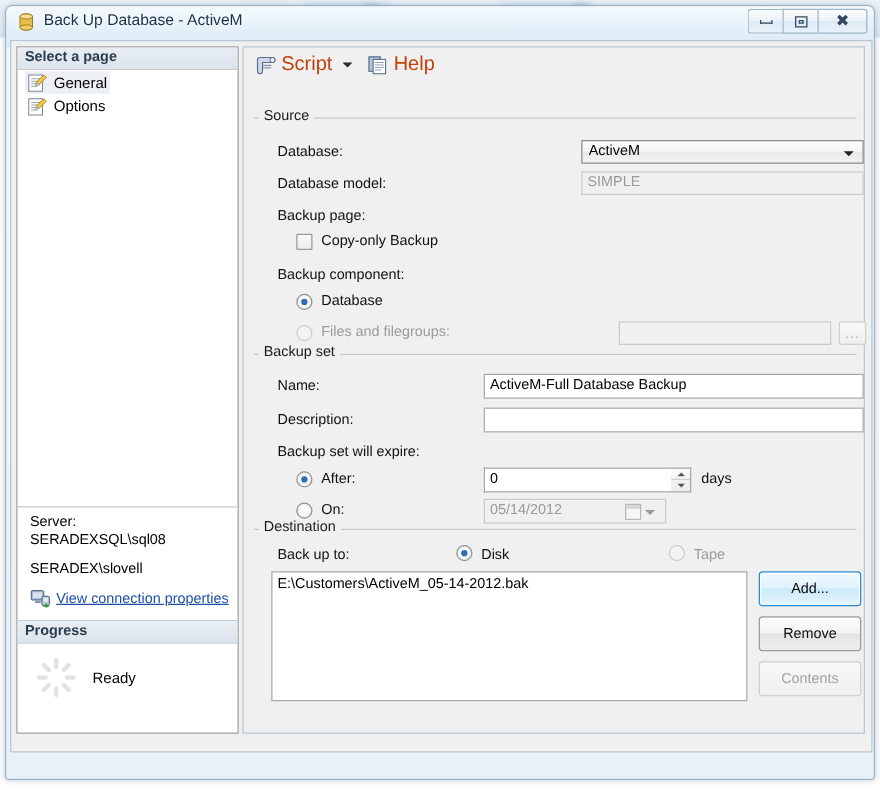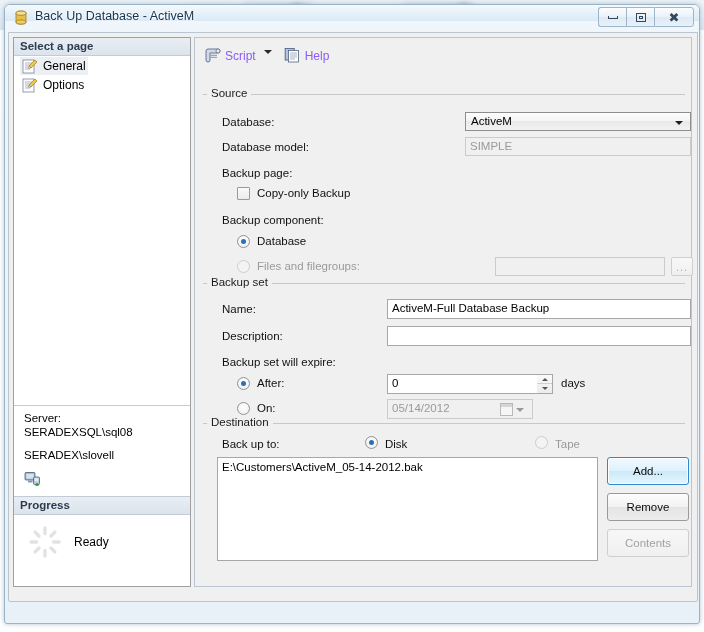--- a/index.html
+++ b/index.html
@@ -32,21 +32,21 @@
     left: 4px; top: 4px;
     width: 696px; height: 620px;
     border: 1px solid #9ab3c5;
     border-radius: 6px 6px 3px 3px;
     background: linear-gradient(to bottom, #f0f6fb 0%, #e9f1f8 100%);
     box-shadow: 0 0 5px rgba(120,150,175,.55);
     overflow: hidden;
   }
   #titlebar {
     position: relative;
-    height: 16px;
+    height: 33px;
     background: linear-gradient(to bottom, rgba(245,250,253,.92) 0%, rgba(228,240,249,.88) 52%, rgba(216,231,244,.9) 100%);
     padding-left: 14px;
   }
   #title-icon {
     position: absolute; left: 8px; top: 5px; width: 16px; height: 16px;
   }
   #title-text {
     position: absolute; left: 30px; top: 4px;
     font-size: 12.5px; color: #16334d; white-space: nowrap;
     text-shadow: 0 0 3px #ffffff, 0 0 5px #ffffff;
@@ -114,21 +114,21 @@
   #progress-text { font-size: 12px; color: #000; margin-left: 12px; }
 
   
   #rightpane {
     position: absolute; left: 185px; top: 4px;
     width: 498px; height: 550px;
     background: #f0f0f0;
     border: 1px solid #b9c6d2;
   }
   #toolbar { height: 28px; display: flex; align-items: center; padding-left: 5px; }
-  .tb-item { display: flex; align-items: flex-end; height: 22px; padding: 0 4px; font-size: 12px; color: #8b5cf6; }
+  .tb-item { display: flex; align-items: center; height: 22px; padding: 0 4px; font-size: 16px; color: #c2410c; }
   .tb-icon { width: 17px; height: 16px; margin-right: 4px; flex: 0 0 17px; }
   .tb-caret {
     width: 0; height: 0; margin: 0 8px 0 4px;
     border-left: 4px solid transparent; border-right: 4px solid transparent;
     border-top: 4px solid #2a2a2a;
   }
 
   
   .group { position: absolute; }
   .group-line {
@@ -329,20 +329,21 @@
           <div id="conn-link-row">
             <svg class="pc-icon" viewBox="0 0 17 15">
               <rect x="1" y="1.5" width="10" height="7.5" rx="1" fill="#8fa8c4" stroke="#4a6versus" stroke-width="0"></rect>
               <rect x="1" y="1.5" width="10" height="7.5" rx="1" fill="#9fb6cf" stroke="#4a617c" stroke-width=".8"></rect>
               <rect x="2.3" y="2.8" width="7.4" height="4.8" fill="#d7e4f0"></rect>
               <rect x="4" y="9.5" width="4.5" height="2" fill="#8697a9"></rect>
               <rect x="9.5" y="6" width="6" height="7.5" rx="1" fill="#b9c9da" stroke="#4a617c" stroke-width=".8"></rect>
               <rect x="10.6" y="7.2" width="3.8" height="3.2" fill="#e2ecf5"></rect>
               <path d="M11 13.8 h4 M13 12 v3.5" stroke="#3a9a3a" stroke-width="1.6"></path>
             </svg>
+            <span id="conn-link">View connection properties</span>
           </div>
         </div>
       </div>
 
       <div id="progress-block">
         <div class="pane-header">Progress</div>
         <div id="progress-body">
           <svg id="spinner" viewBox="0 0 34 34">
             <g stroke="#e2e2e2" stroke-width="3.4" stroke-linecap="round">
               <line x1="17" y1="3" x2="17" y2="8.5"></line>

